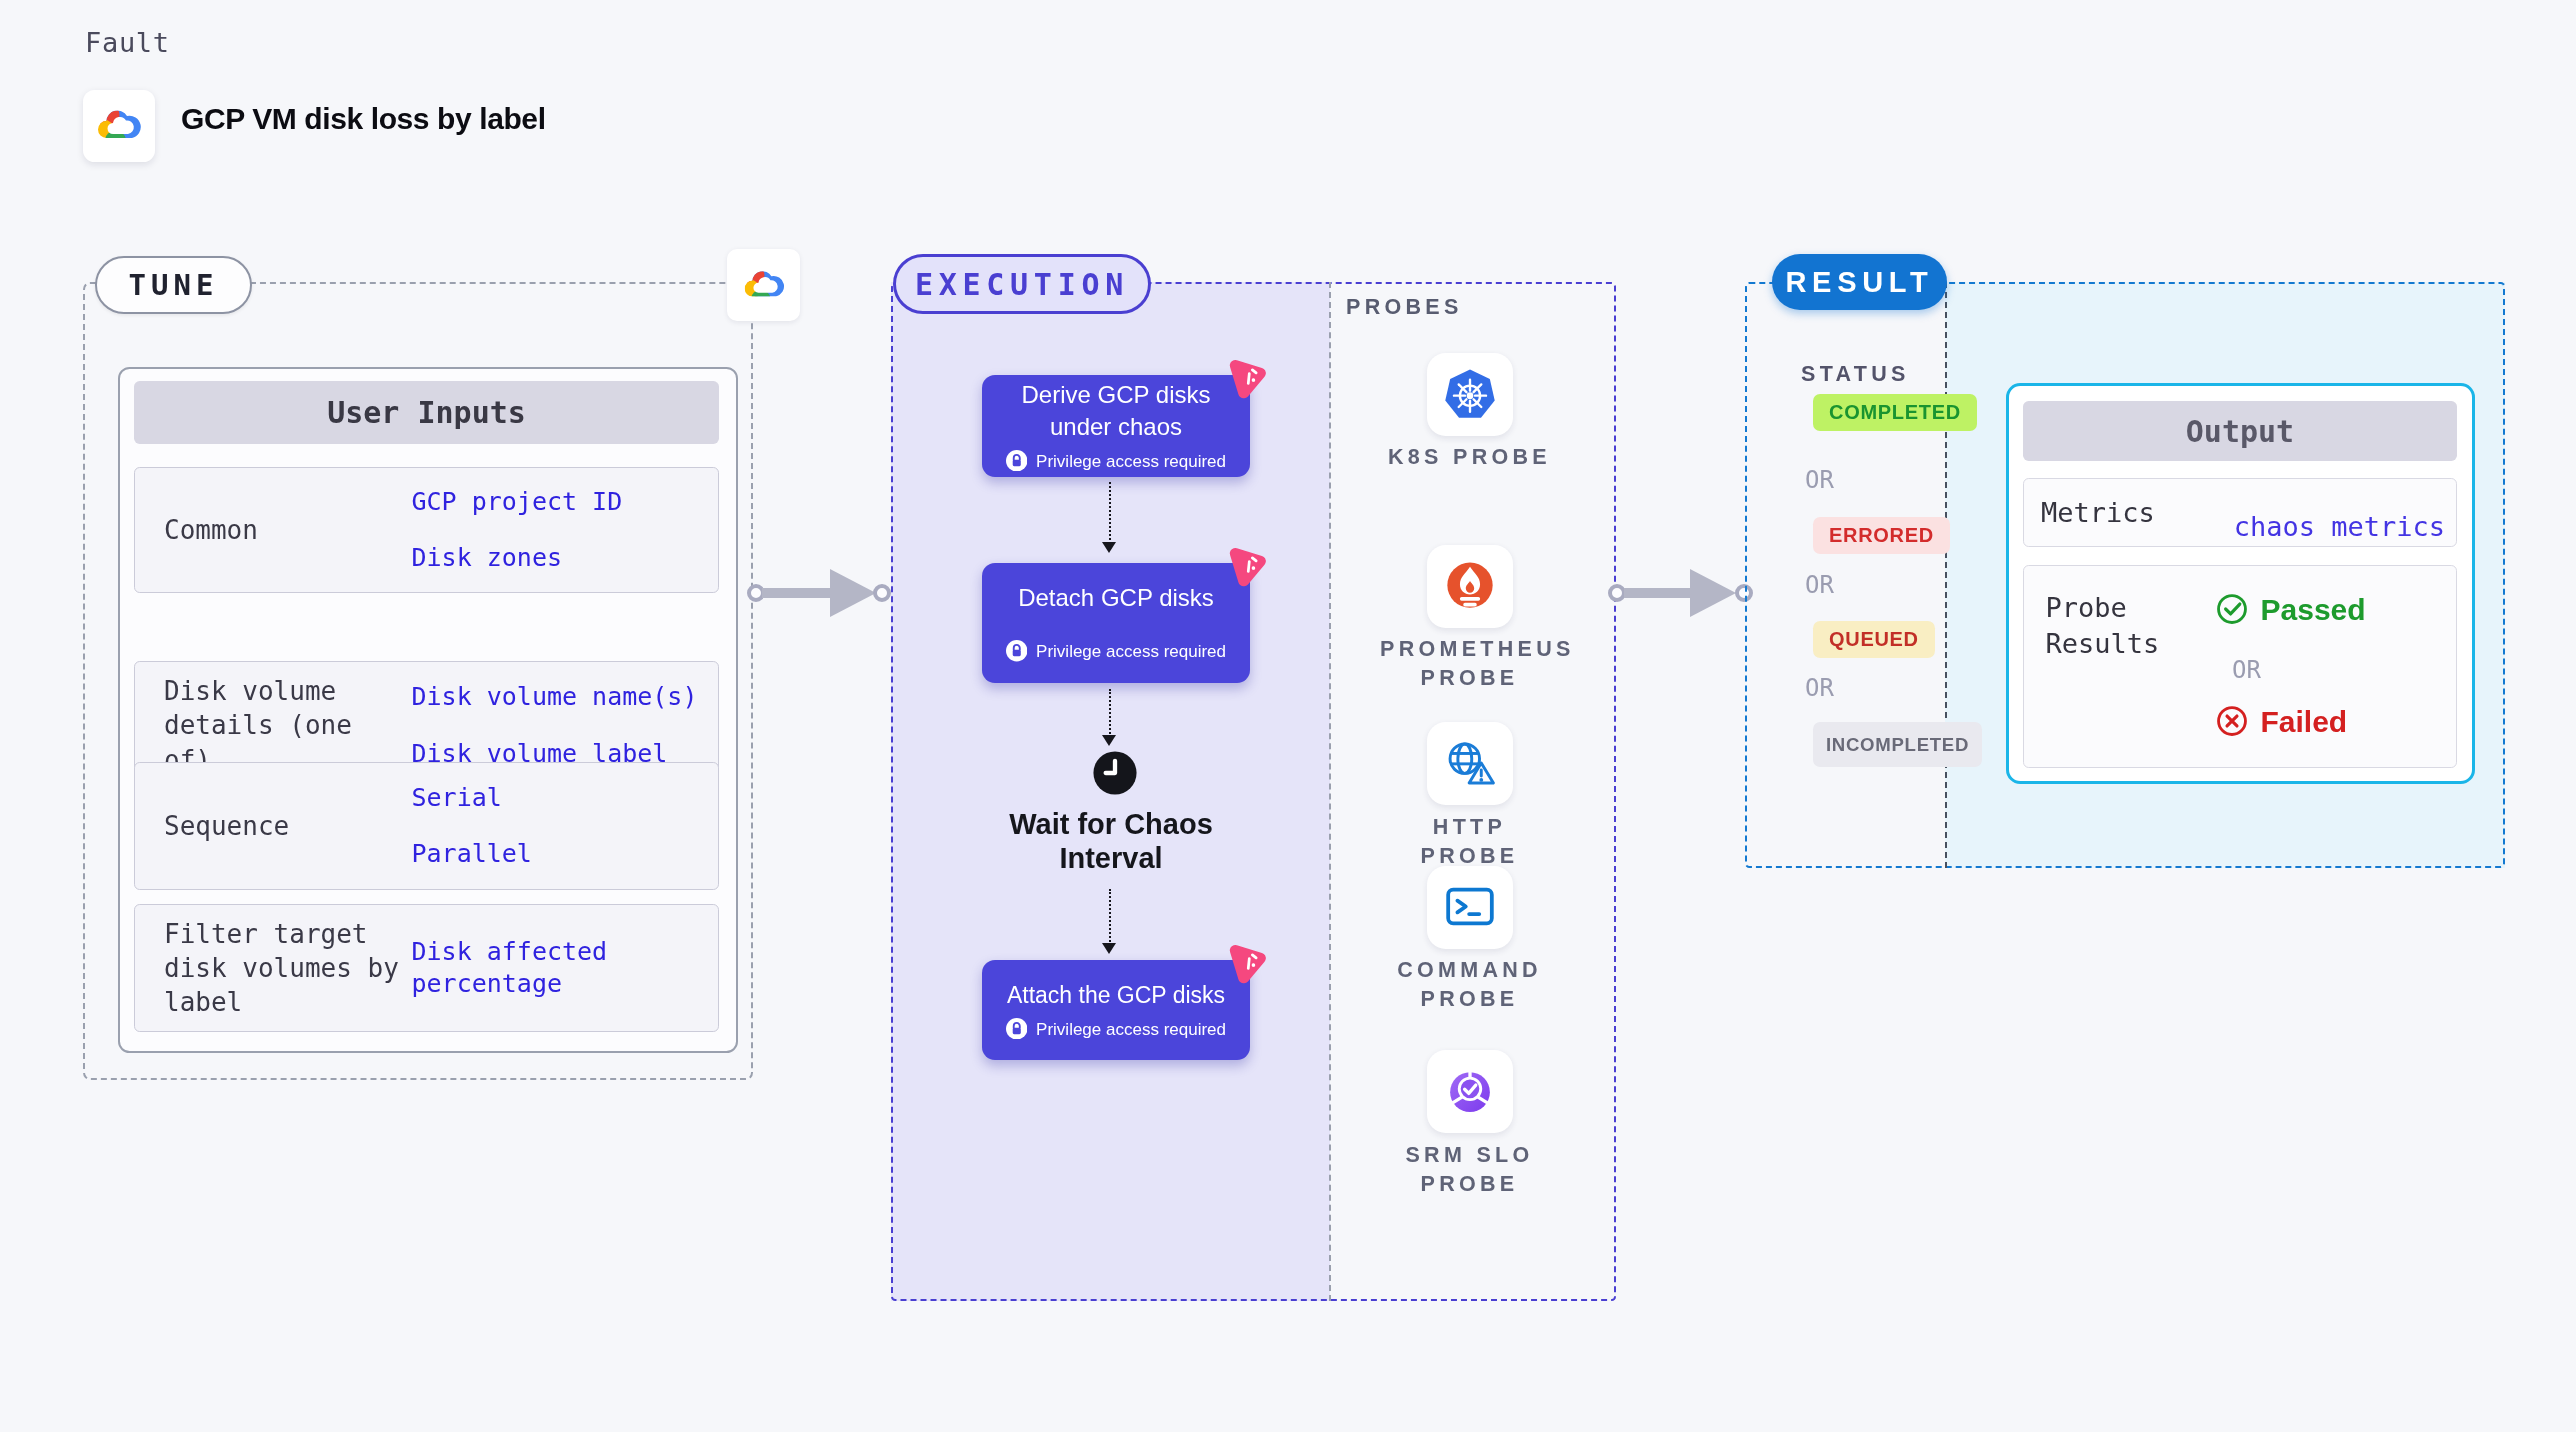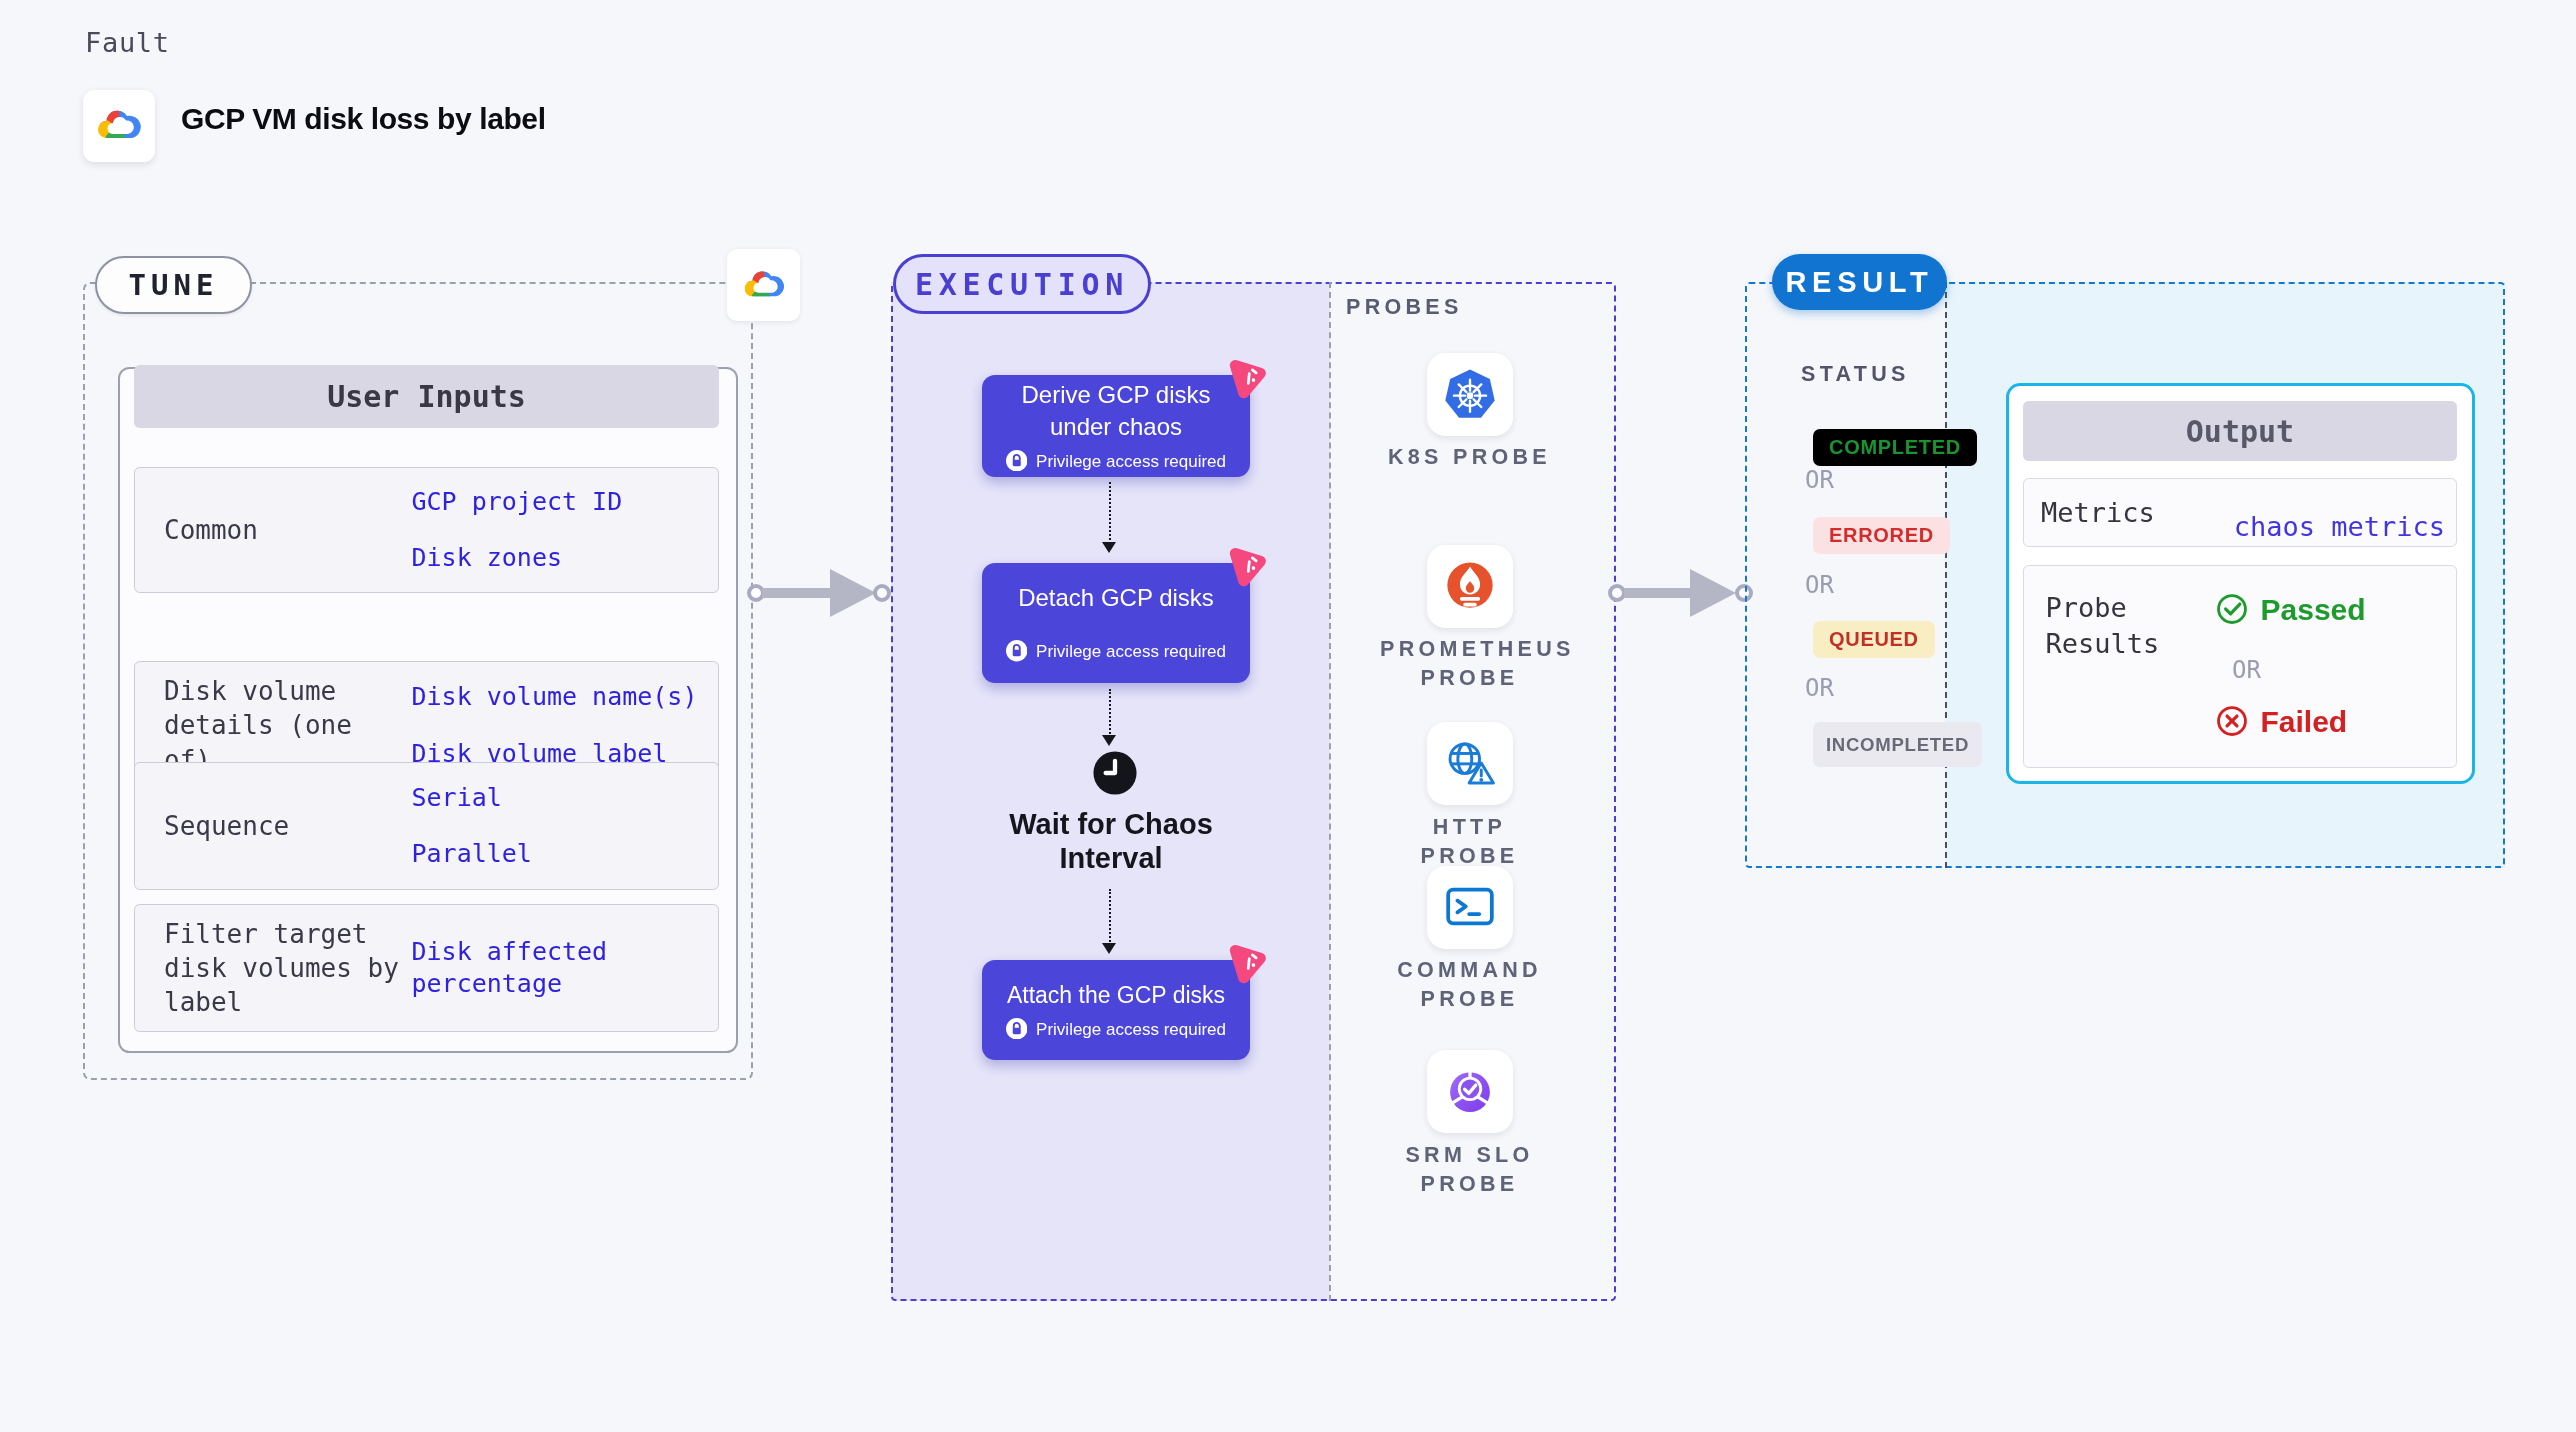--- a/index.html
+++ b/index.html
@@ -15,21 +15,21 @@
   .page-title{left:181px;top:102px;font-size:30px;font-weight:bold;color:#0c0c12;letter-spacing:-0.4px;}
 
   
   .tune-box{left:83px;top:282px;width:666px;height:794px;border:2.9px dashed #9aa0ae;border-radius:7.2px;}
   .tune-pill{left:95px;top:256px;width:153px;height:54px;background:#fdfdfe;border:2.9px solid #8d93a3;
              border-radius:32px;display:flex;align-items:center;justify-content:center;
              font-weight:bold;font-size:29px;letter-spacing:5px;color:#20222f;box-shadow:0 1.4px 3.6px rgba(0,0,0,.07);}
   .gcp-mini{left:727px;top:249px;width:73px;height:72px;background:#fff;border-radius:10px;
             box-shadow:0 1.4px 5.7px rgba(20,20,60,.08);display:flex;align-items:center;justify-content:center;}
   .ui-card{left:118px;top:367px;width:616px;height:682px;background:#fcfcfe;border:2.9px solid #9aa0ae;border-radius:11.5px;}
-  .ui-header{left:134px;top:365px;width:585px;height:63px;background:#d8d7e3;border-radius:5.7px;
+  .ui-header{left:134px;top:381px;width:585px;height:63px;background:#d8d7e3;border-radius:5.7px;
              display:flex;align-items:center;justify-content:center;font-weight:bold;font-size:30px;color:#393844;}
   .ui-row{left:134px;width:585px;background:#f4f4f9;border:1.4px solid #cbcbd9;border-radius:5.7px;
           display:flex;align-items:center;box-sizing:border-box;}
   .ui-row .lbl{margin-left:29px;width:236px;font-size:26px;color:#3a3947;line-height:1.32;}
   .ui-row .vals{margin-left:11.5px;width:294px;display:flex;flex-direction:column;gap:24px;}
   .ui-row .val{font-size:25px;color:#2f22df;line-height:1.3;}
   .row1{top:467px;height:126px;} .row2{top:613px;height:129px;margin-top:48px;} .row3{top:762px;height:128px;} .row4{top:904px;height:128px;}
 
   
   .a-circ{width:10px;height:10px;border:4.3px solid #a9abc0;background:#fcfcfe;border-radius:50%;}
@@ -71,21 +71,21 @@
   
   .result-fill{left:1945px;top:282px;width:560px;height:586px;background:#e7f4fb;}
   .result-box{left:1745px;top:282px;width:760px;height:586px;border:2.9px dashed #1379d0;border-radius:4.3px;box-sizing:border-box;}
   .result-divider{left:1945px;top:282px;height:586px;width:0;border-left:2.1px dashed #47505f;}
   .result-pill{left:1772px;top:254px;width:175px;height:56px;background:#1274d1;border-radius:32px;
                display:flex;align-items:center;justify-content:center;font-weight:bold;font-size:29px;
                letter-spacing:5.7px;color:#fff;box-shadow:0 3.6px 8.6px rgba(18,116,209,.35);}
   .status-heading{left:1801px;top:362px;font-weight:bold;font-size:21.5px;letter-spacing:4.3px;color:#53536a;}
   .status-badge{left:1813px;height:37px;border-radius:7.2px;display:inline-flex;align-items:center;
                 padding:0 16px;font-weight:bold;font-size:20px;letter-spacing:0.7px;}
-  .b-completed{top:429px;background:#000000;color:#1a9430;border-radius:7px;}
+  .b-completed{top:394px;background:#bef264;color:#1a9430;border-radius:7px;}
   .b-errored{top:517px;background:#fbe1e1;color:#d32c2c;}
   .b-queued{top:621px;background:#f9eec3;color:#c22f27;}
   .b-incompleted{top:722px;background:#e9e9ef;color:#696a78;font-size:18.6px;padding:4px 13px;}
   .or-label{left:1805px;font-size:24px;color:#9a9cb0;}
   .or1{top:466px;} .or2{top:571px;} .or3{top:674px;}
 
   .output-card{left:2006px;top:383px;width:469px;height:401px;background:#fff;border:3.6px solid #1ab5e8;border-radius:14.3px;box-sizing:border-box;}
   .output-header{left:2023px;top:401px;width:434px;height:60px;background:#d8d7e3;border-radius:5.7px;
                  display:flex;align-items:center;justify-content:center;font-weight:bold;font-size:30px;color:#595868;}
   .metrics-row{left:2023px;top:478px;width:434px;height:69px;background:#fbfbfd;border:1.4px solid #d9d9e3;

